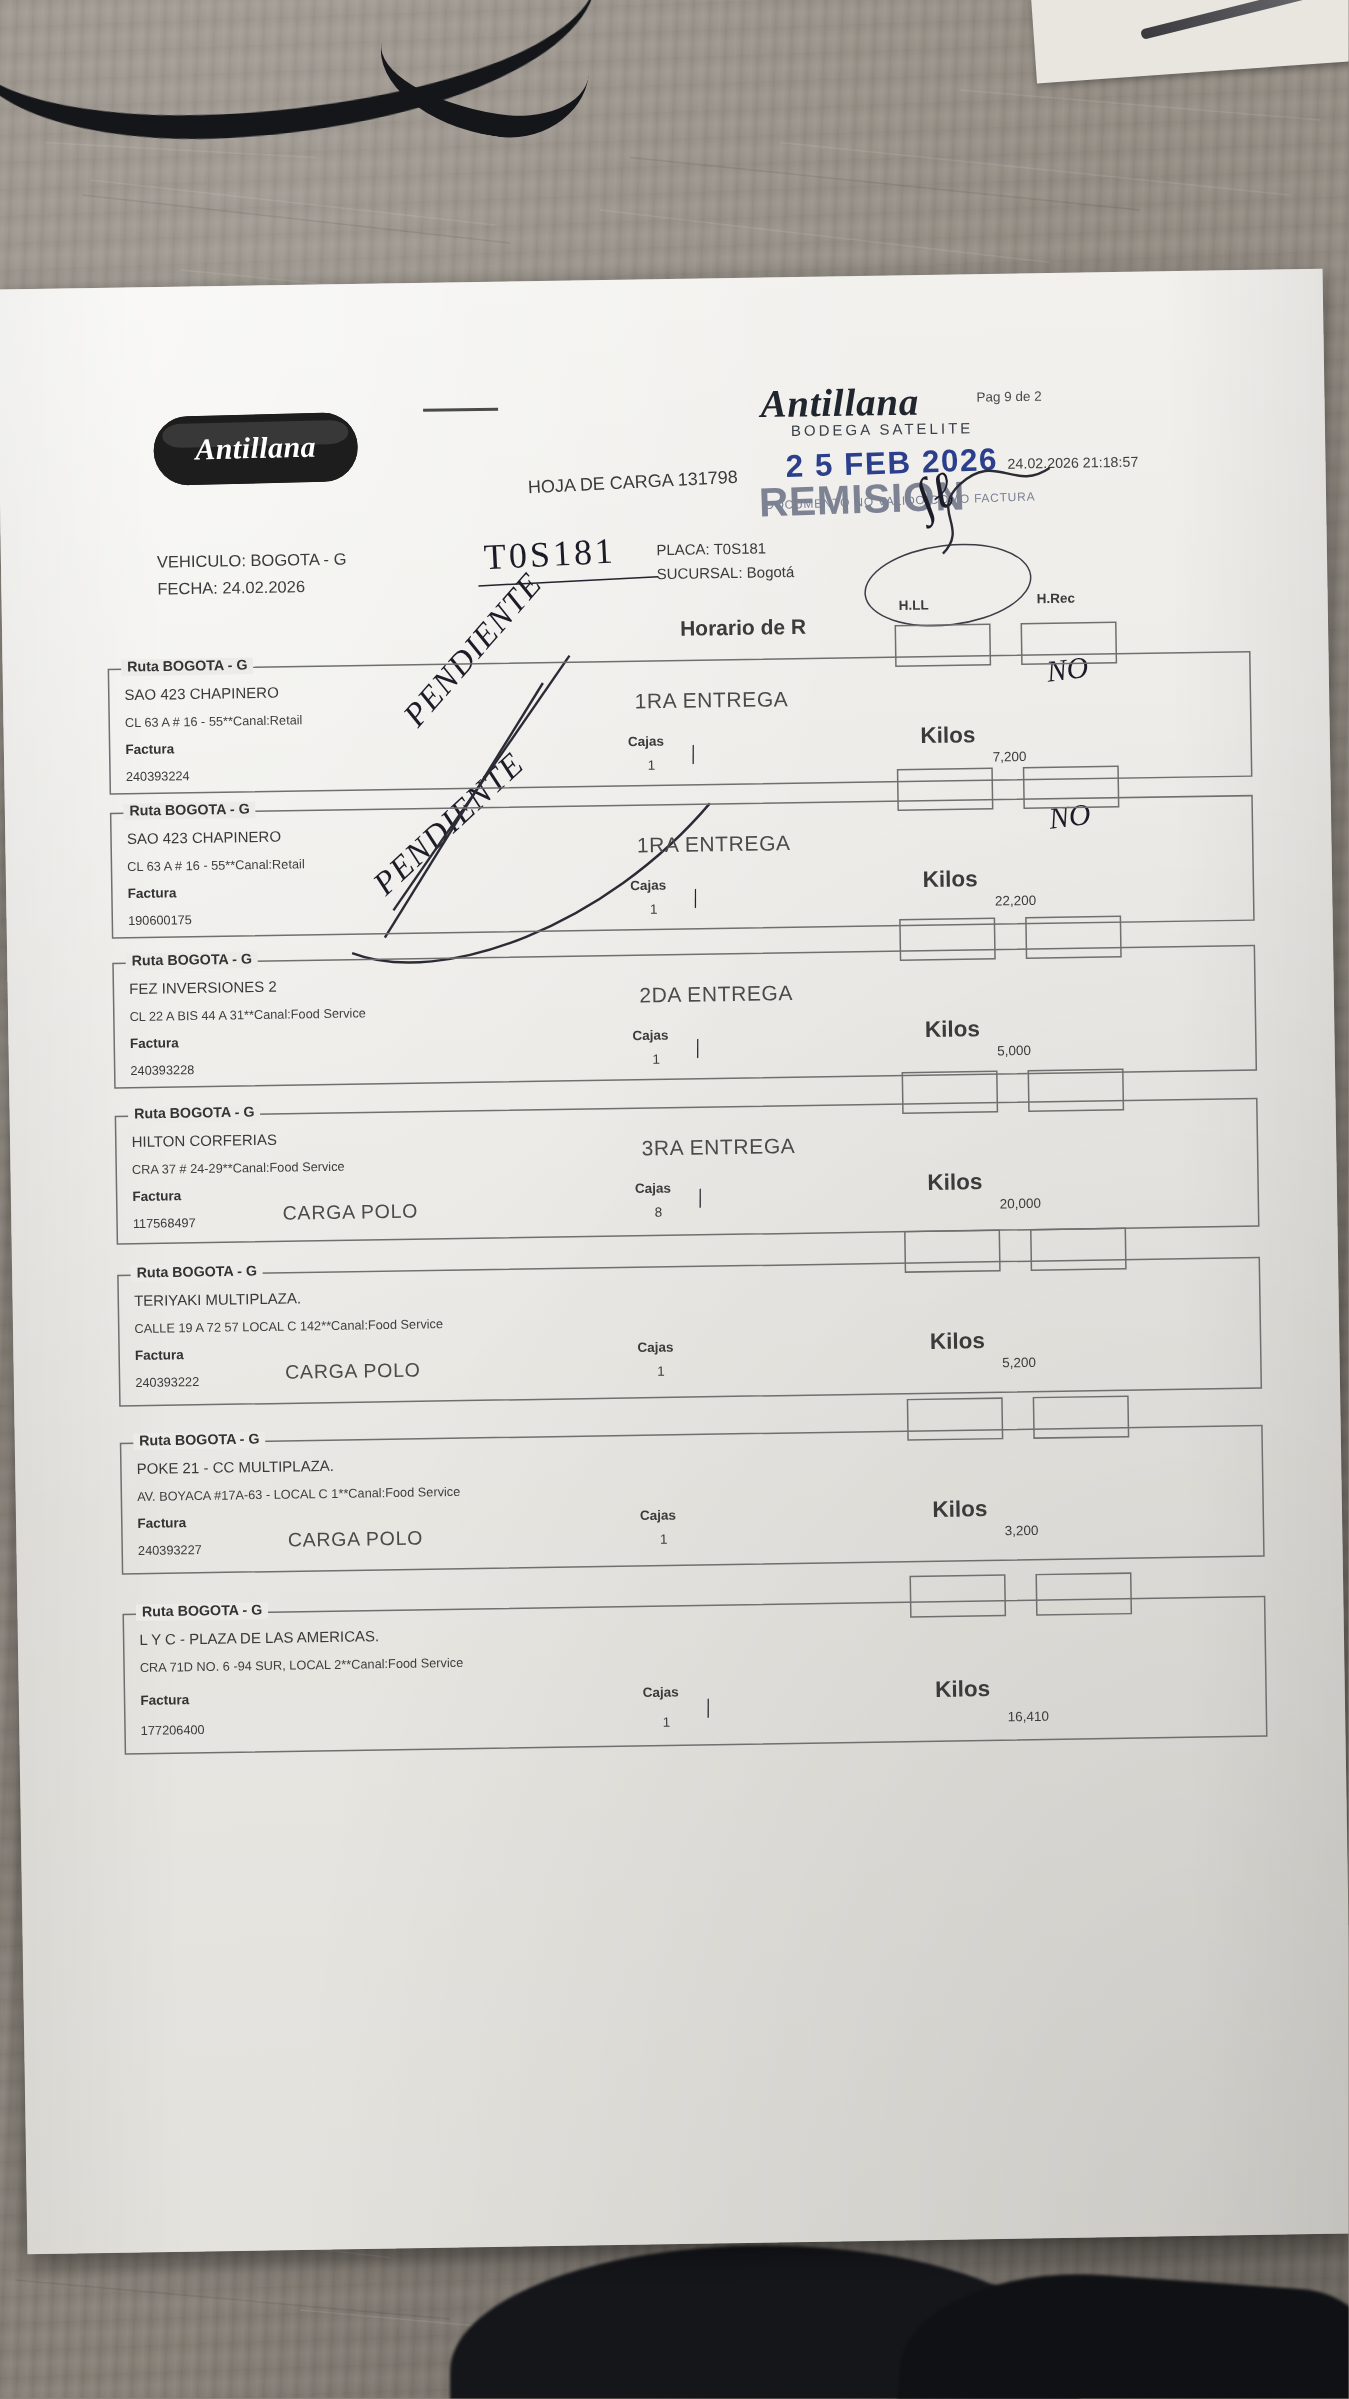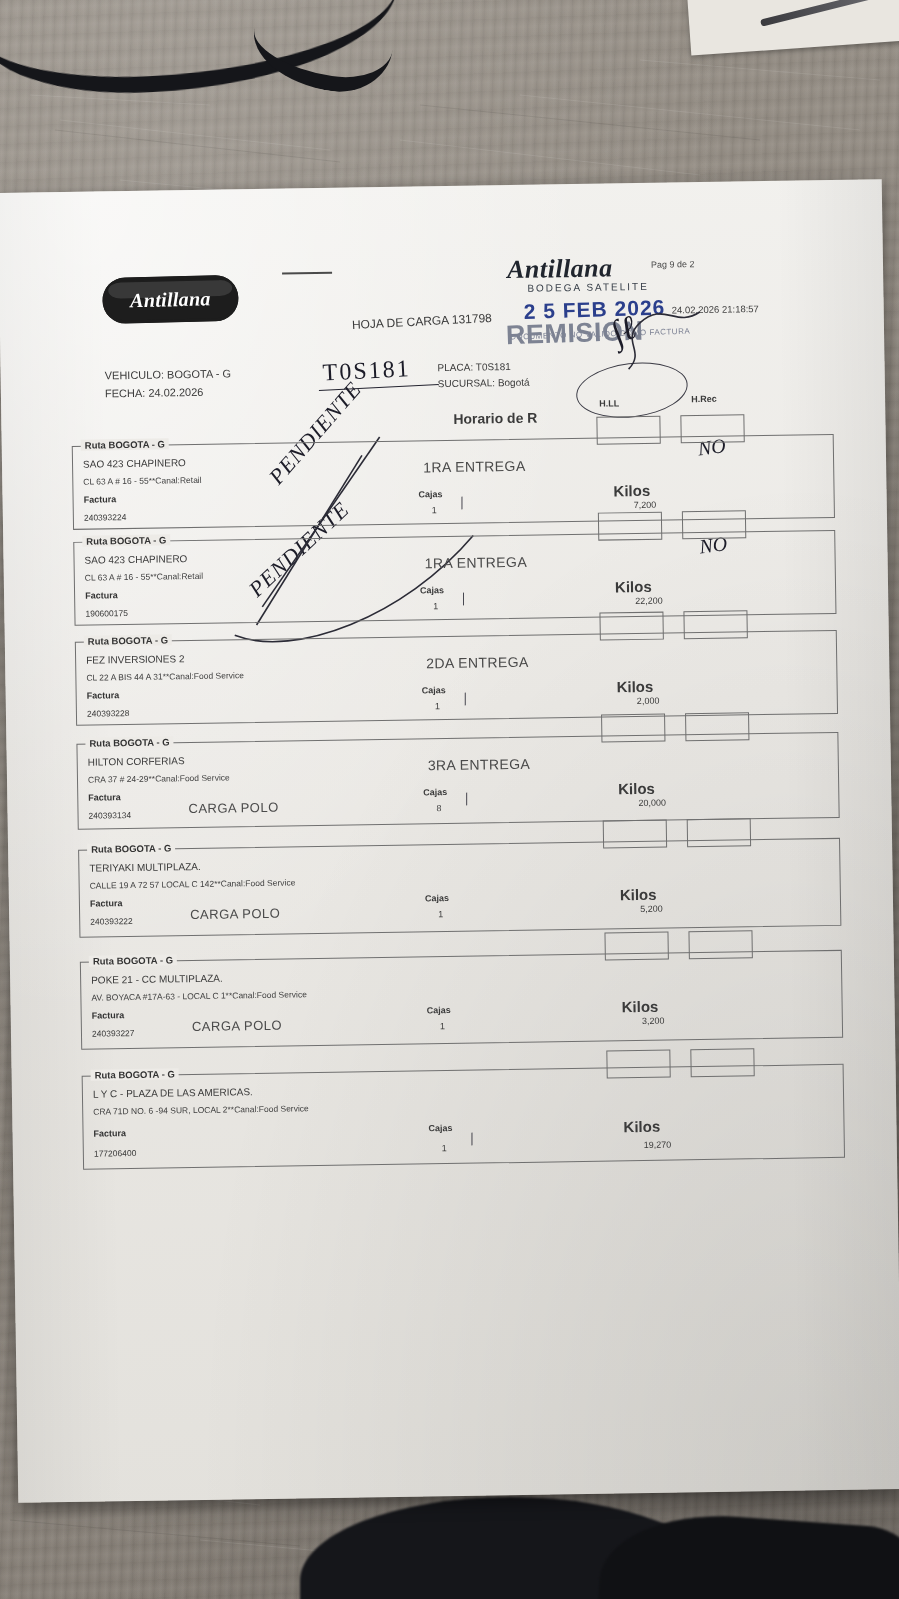--- a/index.html
+++ b/index.html
@@ -180,21 +180,21 @@
     font-size:9.5px;font-weight:bold;color:#333;
   }
   .cust{position:absolute;left:10px;top:12px;font-size:10px;color:#3a3a3a;}
   .addr{position:absolute;left:10px;top:30px;font-size:8.5px;color:#3f3f3f;}
   .facturalbl{position:absolute;left:10px;top:48px;font-size:9px;font-weight:bold;color:#333;}
   .facturanum{position:absolute;left:10px;top:66px;font-size:8.5px;color:#3a3a3a;}
   .entrega{position:absolute;left:350px;top:18px;font-size:14px;color:#4a4a4a;letter-spacing:.4px;}
   .cajaslbl{position:absolute;left:345px;top:48px;font-size:9px;font-weight:bold;}
   .cajasval{position:absolute;left:358px;top:64px;font-size:9px;}
   .kiloslbl{position:absolute;left:540px;top:44px;font-size:15px;font-weight:bold;}
-  .kilosval{position:absolute;left:560px;top:62px;font-size:9px;}
+  .kilosval{position:absolute;left:588px;top:62px;font-size:9px;}
   .carga{position:absolute;left:110px;top:58px;font-size:13px;color:#4b4b4b;letter-spacing:.5px;}
   .boxsm{position:absolute;top:-22px;width:62px;height:26px;border:1px solid #6f6f6f;}
   .tick{position:absolute;font-family:"Liberation Serif",serif;font-size:18px;color:#23232f;transform:rotate(-18deg);}
 </style>
 </head>
 <body>
 
 <div id="stage">
 
   <div class="table-bg"></div>
@@ -307,32 +307,32 @@
       <div class="block" style="top:450px;height:82px;">
         <div class="ruta">Ruta BOGOTA - G</div>
         <div class="cust">FEZ INVERSIONES 2</div>
         <div class="addr">CL 22 A BIS 44 A 31**Canal:Food Service</div>
         <div class="facturalbl">Factura</div>
         <div class="facturanum">240393228</div>
         <div class="entrega">2DA ENTREGA</div>
         <div class="cajaslbl">Cajas</div>
         <div class="cajasval">1</div>
         <div class="kiloslbl">Kilos</div>
-        <div class="kilosval">2,000</div>
+        <div class="kilosval">5,000</div>
         <div class="boxsm" style="left:524px;"></div>
         <div class="boxsm" style="left:608px;"></div>
         <div class="tick" style="left:386px;top:52px;">/</div>
       </div>
 
       <div class="block" style="top:552px;height:84px;">
         <div class="ruta">Ruta BOGOTA - G</div>
         <div class="cust">HILTON CORFERIAS</div>
         <div class="addr">CRA 37 # 24-29**Canal:Food Service</div>
         <div class="facturalbl">Factura</div>
-        <div class="facturanum">240393134</div>
+        <div class="facturanum">117568497</div>
         <div class="entrega">3RA ENTREGA</div>
         <div class="carga">CARGA POLO</div>
         <div class="cajaslbl">Cajas</div>
         <div class="cajasval">8</div>
         <div class="kiloslbl">Kilos</div>
         <div class="kilosval">20,000</div>
         <div class="boxsm" style="left:524px;"></div>
         <div class="boxsm" style="left:608px;"></div>
         <div class="tick" style="left:386px;top:50px;">/</div>
       </div>
@@ -369,21 +369,21 @@
 
       <div class="block" style="top:884px;height:92px;">
         <div class="ruta">Ruta BOGOTA - G</div>
         <div class="cust">L Y C - PLAZA DE LAS AMERICAS.</div>
         <div class="addr">CRA 71D NO. 6 -94 SUR, LOCAL 2**Canal:Food Service</div>
         <div class="facturalbl" style="top:52px;">Factura</div>
         <div class="facturanum" style="top:72px;">177206400</div>
         <div class="cajaslbl" style="top:52px;">Cajas</div>
         <div class="cajasval" style="top:72px;">1</div>
         <div class="kiloslbl" style="top:50px;">Kilos</div>
-        <div class="kilosval" style="top:72px;">19,270</div>
+        <div class="kilosval" style="top:72px;">16,410</div>
         <div class="boxsm" style="left:524px;top:-18px;"></div>
         <div class="boxsm" style="left:608px;top:-18px;"></div>
         <div class="tick" style="left:386px;top:58px;">/</div>
       </div>
 
     </div>
   </div>
 </div>
 
 </body></html>

